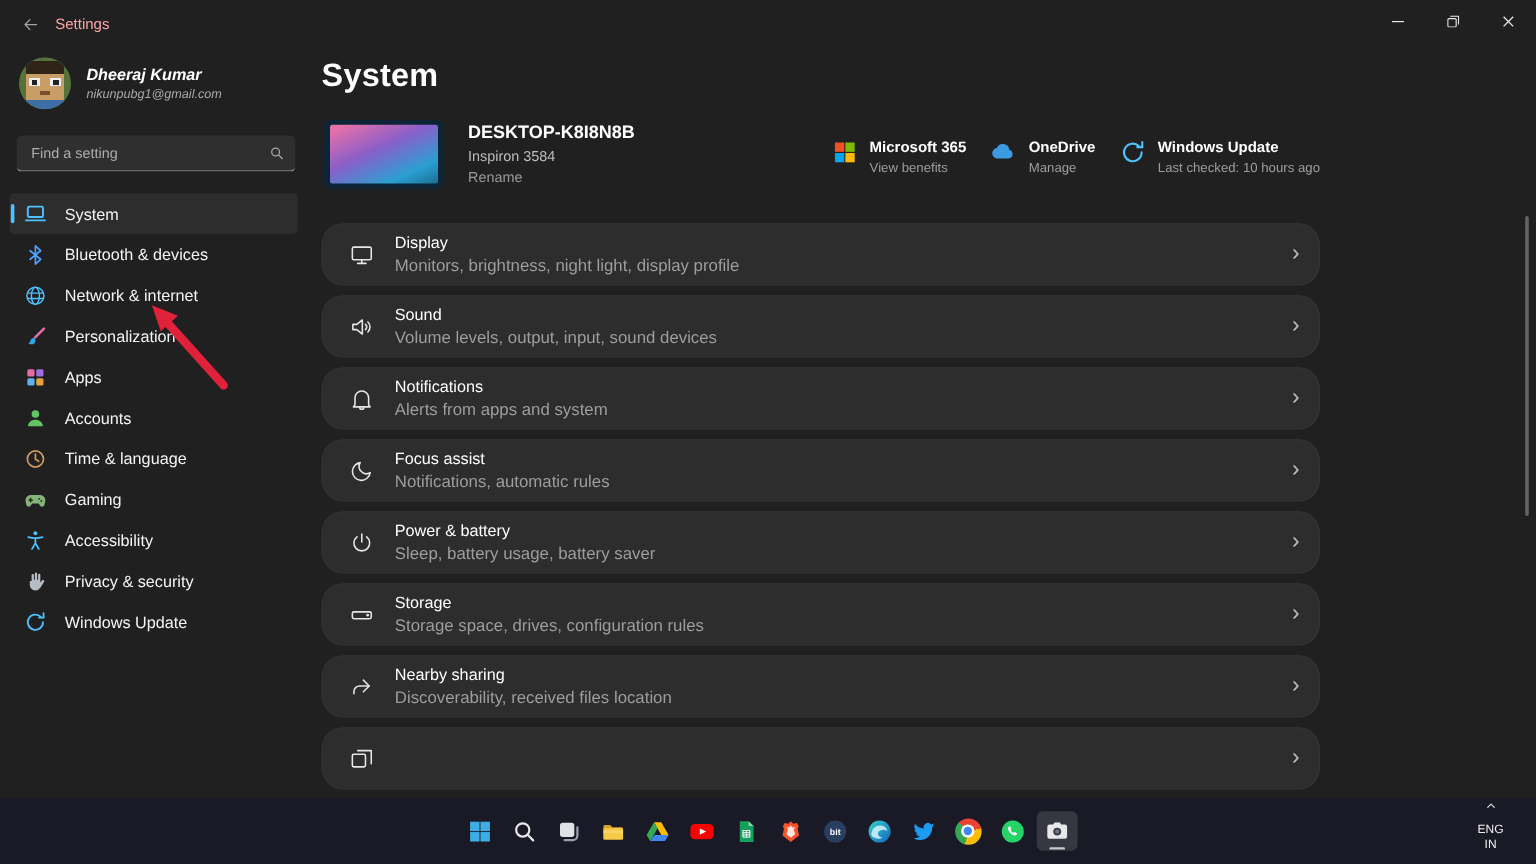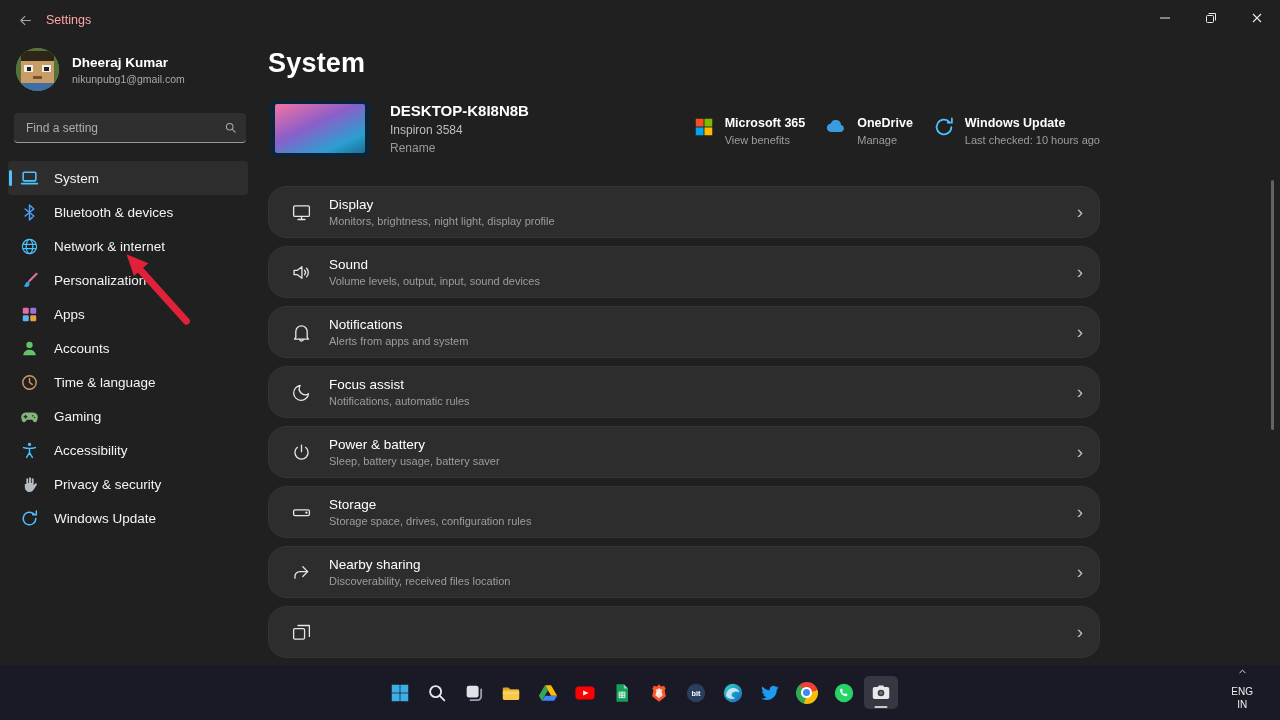--- a/index.html
+++ b/index.html
@@ -17,21 +17,21 @@
   .titlebar{position:absolute;top:0;left:0;right:0;height:40px;display:flex;align-items:center;}
   .back-btn{width:38px;height:34px;margin-left:6px;display:flex;align-items:center;justify-content:center;background:transparent;border:none;cursor:default;}
   .back-btn .icon{width:15px;height:15px;opacity:.75;}
   .tb-title{font-size:12.5px;color:#fca5a5;margin-left:2px;}
   .win-controls{position:absolute;right:0;top:0;display:flex;}
   .win-btn{width:46px;height:35px;display:flex;align-items:center;justify-content:center;background:transparent;border:none;}
   .win-btn .icon{width:10px;height:10px;opacity:.9;}
 
   
   .sidebar{position:absolute;left:0;top:40px;width:260px;bottom:40px;}
-  .profile{display:flex;align-items:center;gap:13px;padding:8px 16px 12px;}
+  .profile{display:flex;align-items:center;gap:13px;padding:8px 16px 12px;font-style:italic;}
   .avatar{width:43px;height:43px;border-radius:50%;overflow:hidden;flex:none;background:#5a8f3c;}
   .profile-name{font-size:13.5px;font-weight:700;}
   .profile-email{font-size:10.5px;color:#a9a9a9;margin-top:3px;}
   .search-box{margin:10px 14px 16px;height:29px;background:#2f2f2f;border-radius:4px;border-bottom:1.5px solid #9a9a9a;display:flex;align-items:center;padding:0 9px 0 10px;}
   .search-input{flex:1;background:transparent;border:none;outline:none;color:#e0e0e0;font-size:12px;}
   .search-input::placeholder{color:#adadad;}
   .search-box .icon{width:13px;height:13px;opacity:.85;}
   .nav{padding:2px 12px 0 8px;}
   .nav-item{position:relative;display:flex;align-items:center;gap:15px;height:34px;padding:0 12px;border-radius:4px;font-size:13.5px;color:#f4f4f4;}
   .nav-item.selected{background:#2d2d2d;}
@@ -51,21 +51,21 @@
   .quick-links{position:absolute;top:76px;right:0;display:flex;gap:20px;align-items:flex-start;}
   .quick-link{display:flex;gap:10px;align-items:flex-start;}
   .quick-icon{width:22px;height:22px;margin-top:0;}
   .ql-title{font-size:12.5px;font-weight:700;white-space:nowrap;}
   .ql-sub{font-size:11px;color:#9d9d9d;margin-top:4px;white-space:nowrap;}
 
   .rows{position:absolute;top:146px;left:0;right:0;}
   .card{display:flex;align-items:center;height:52px;background:#2d2d2d;border:1px solid #343434;border-radius:18px;margin-bottom:8px;padding:0 16px 0 14px;box-sizing:border-box;}
   .row-icon{width:21px;height:21px;margin:0 17px 0 8px;flex:none;}
   .card-title{font-size:13.5px;color:#fff;}
-  .card-sub{font-size:11px;color:#9d9d9d;margin-top:3px;}
+  .card-sub{font-size:14px;color:#9d9d9d;margin-top:3px;}
   .chevron{margin-left:auto;color:#bdbdbd;font-size:19px;line-height:1;transform:translateY(-1px);}
   .card.partial{height:14px;margin-bottom:0;border-radius:6px 6px 0 0;border-bottom:none;overflow:hidden;}
   .mono svg *{fill:none;stroke:#e6e6e6;stroke-width:1.5;stroke-linecap:round;stroke-linejoin:round;}
   .scrollbar{position:absolute;right:6px;top:180px;width:3px;height:250px;background:#636363;border-radius:2px;}
 
   
   .red-arrow{position:absolute;left:116px;top:240px;width:88px;height:92px;pointer-events:none;z-index:60;}
 
   
   .taskbar{position:absolute;left:0;right:0;bottom:0;height:55px;background:#1a1a26;display:flex;align-items:center;justify-content:center;z-index:40;}

